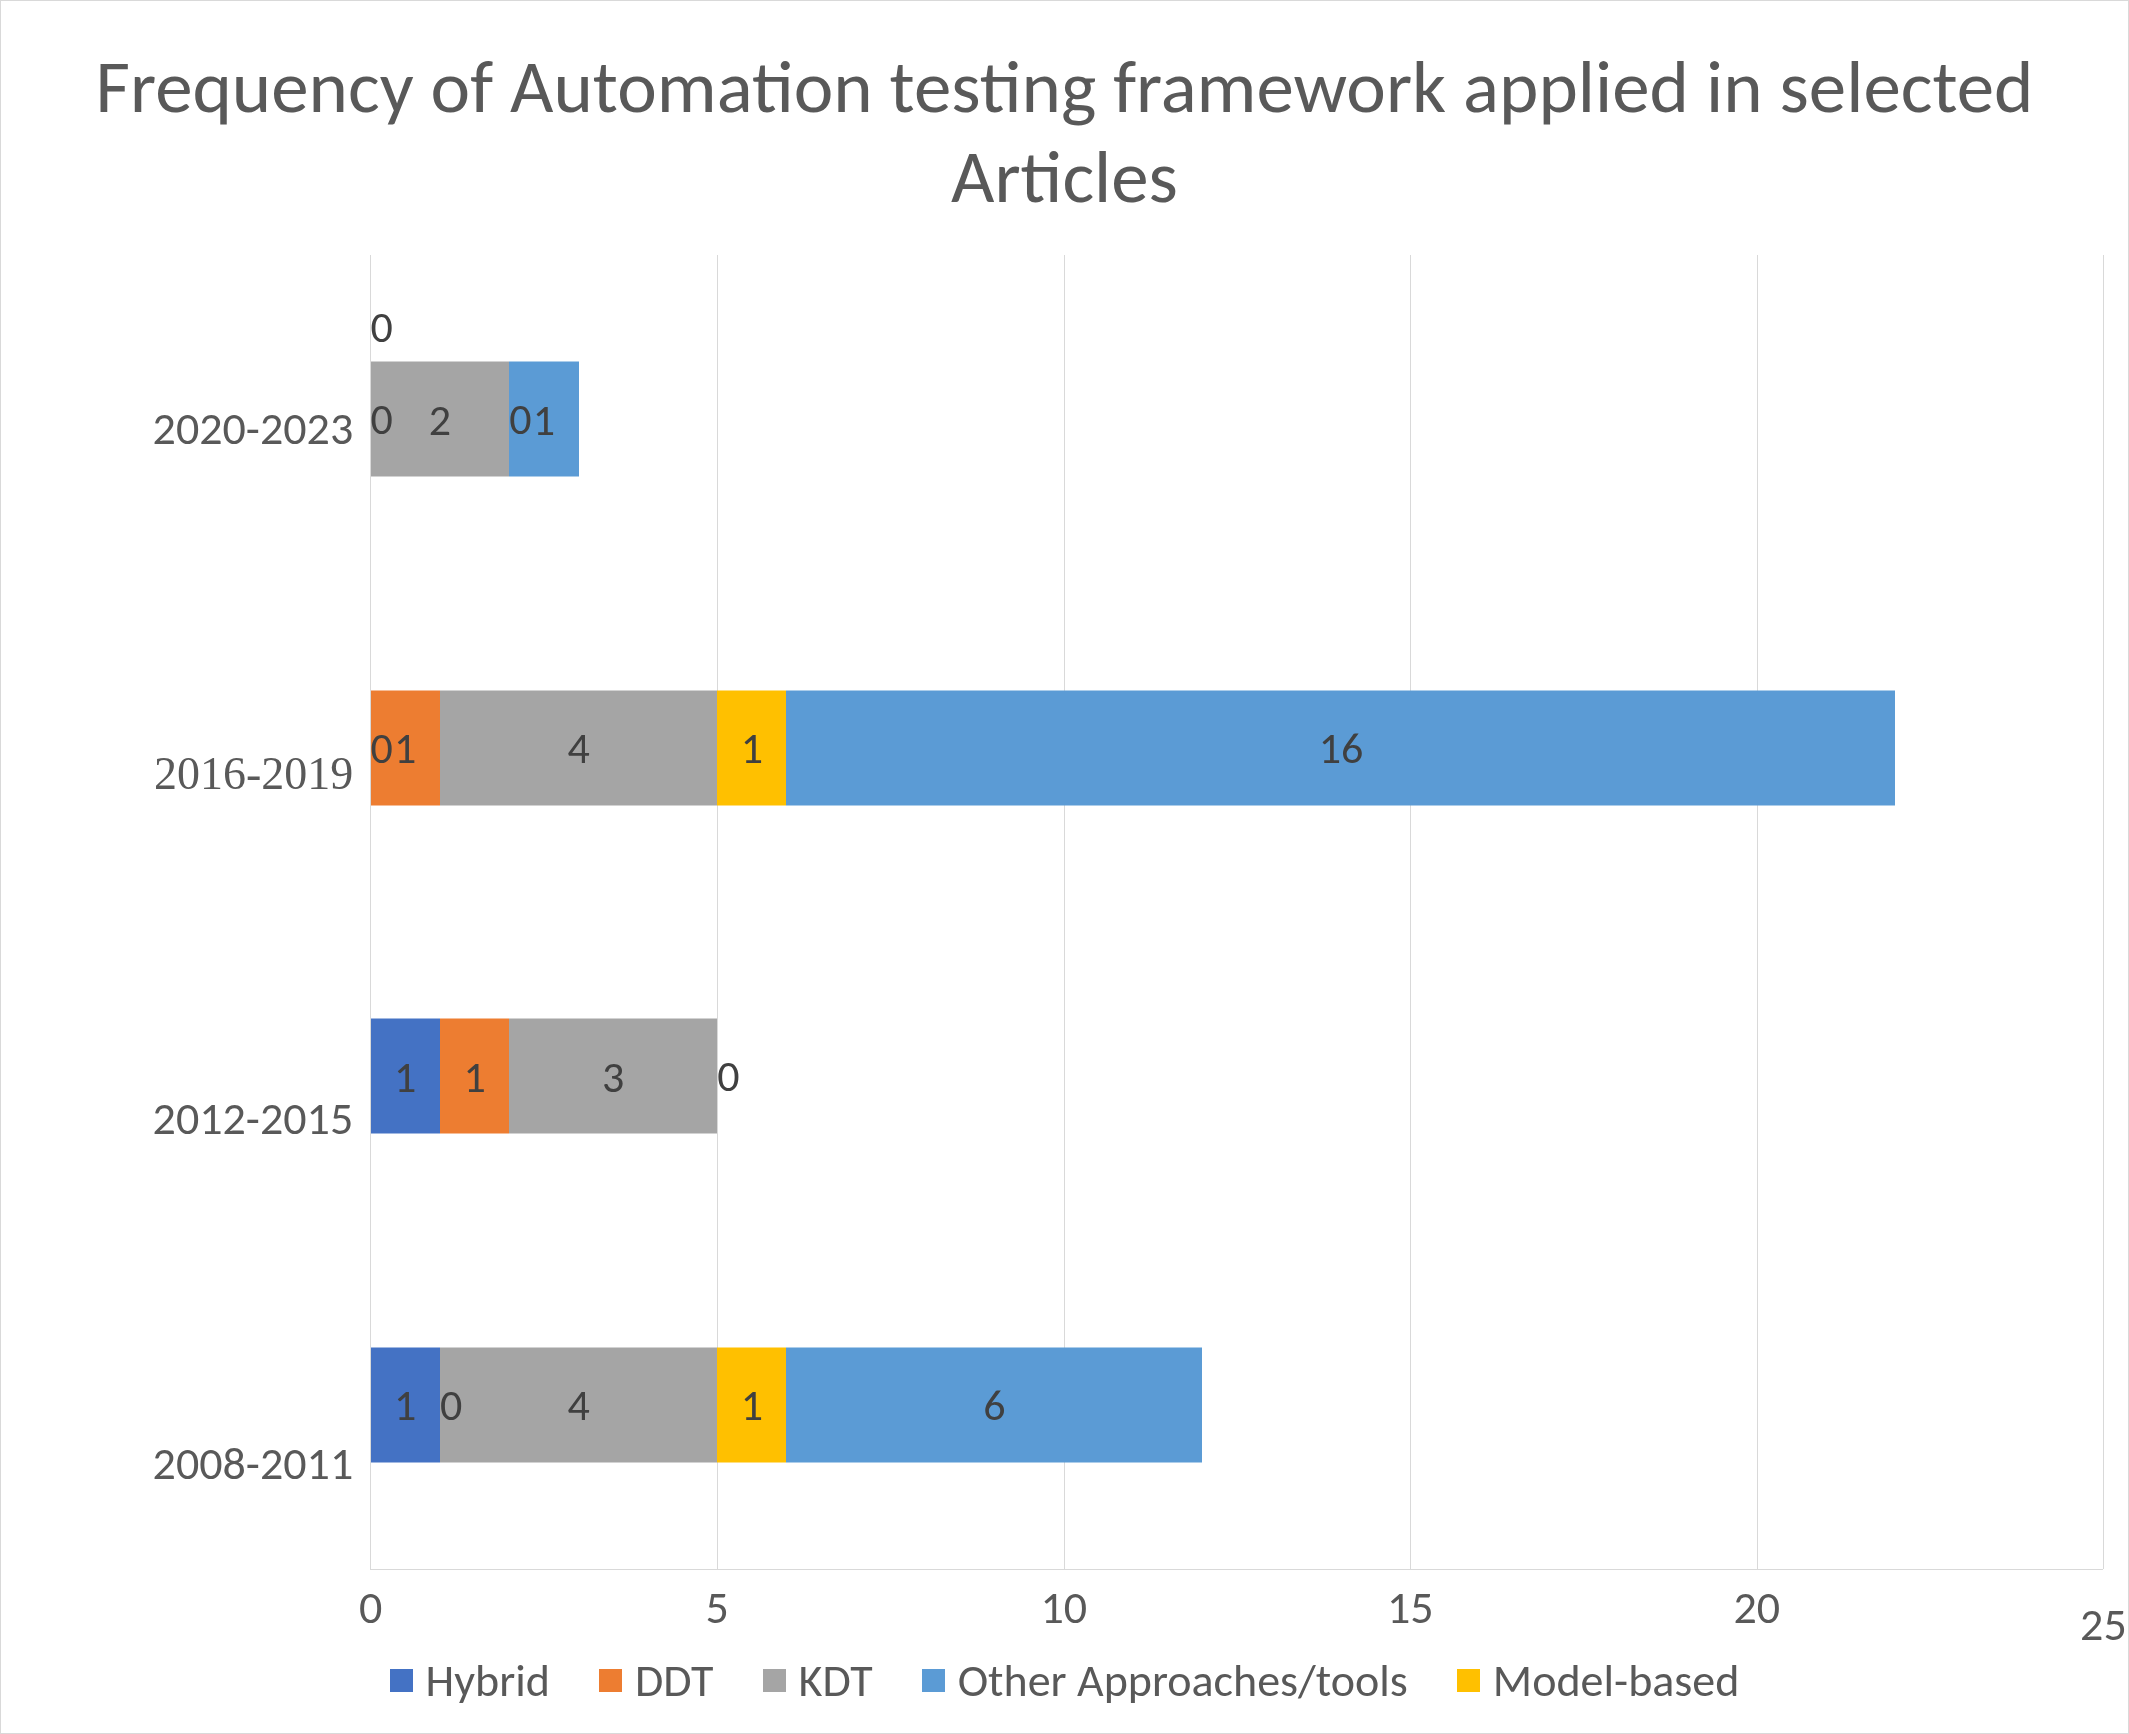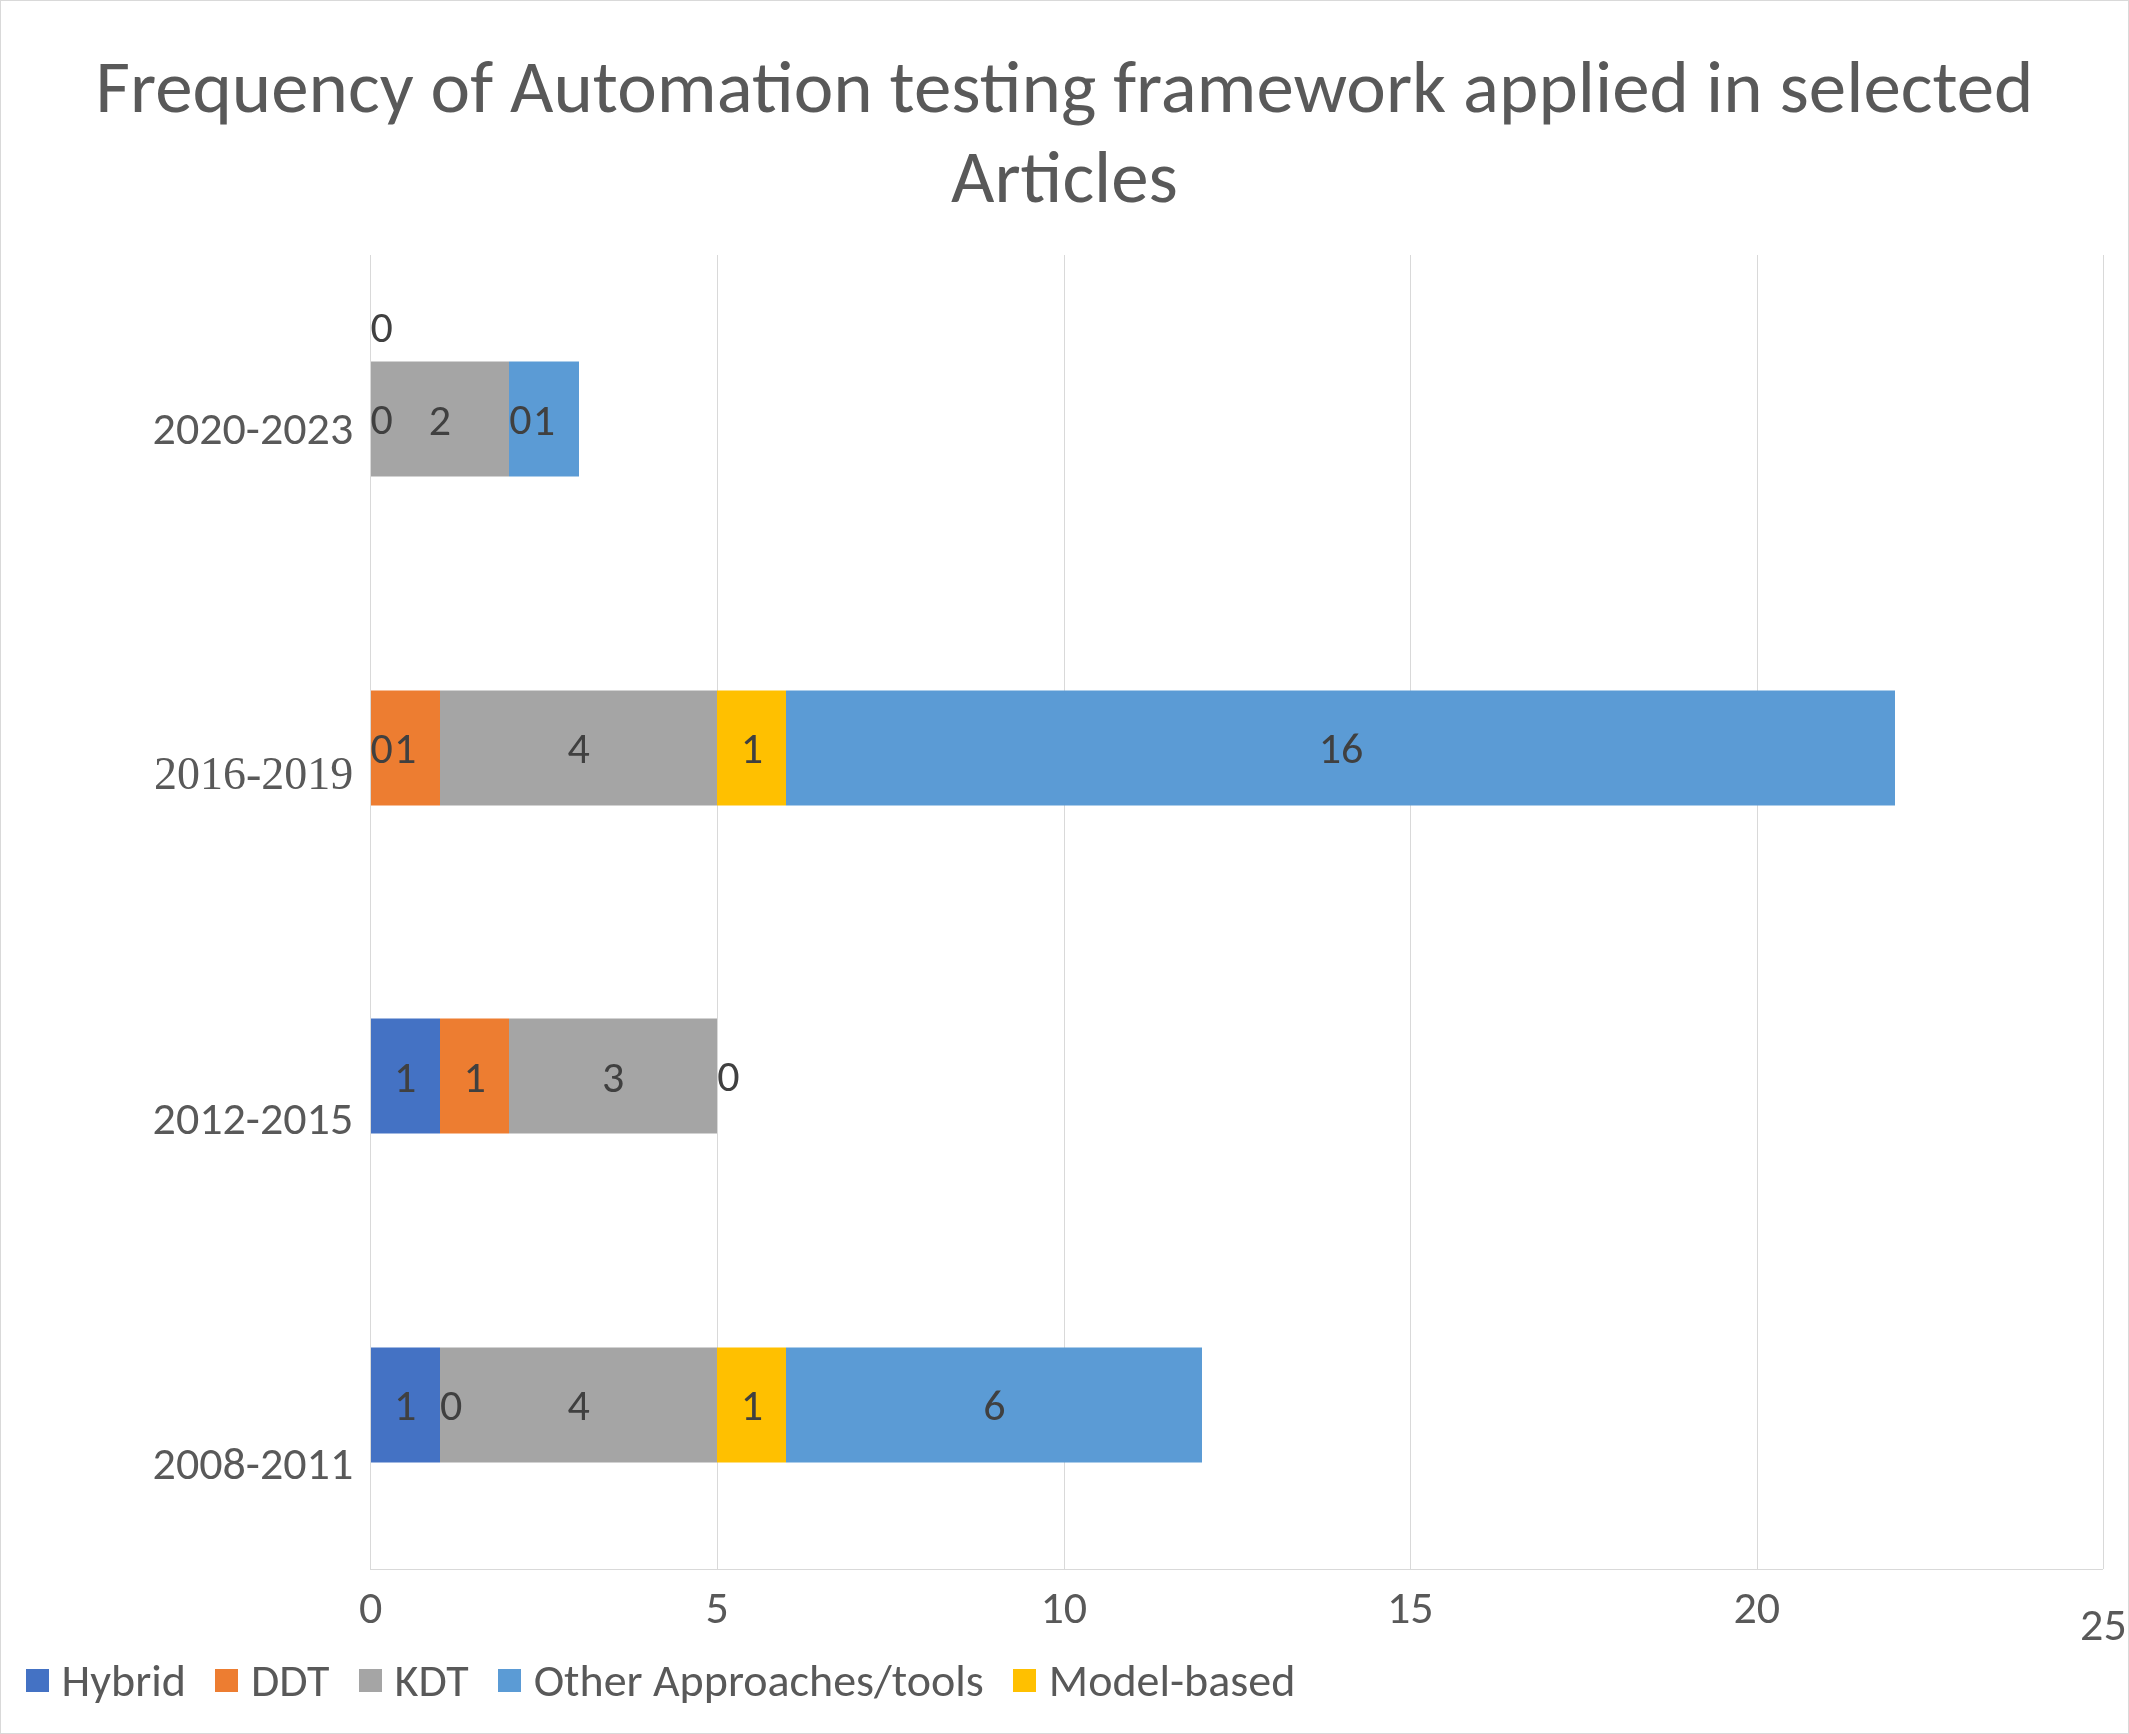--- a/index.html
+++ b/index.html
@@ -87,22 +87,22 @@
   height: 49px;
 }
 .xlabel {
   position: absolute;
   transform: translateX(-50%);
   font-size: 46px;
   color: #595959;
 }
 .legend {
   display: flex;
-  justify-content: flex-start;
-  gap: 29px;
+  justify-content: center;
+  gap: 49px;
   flex-wrap: wrap;
   padding: 16.4px 0 8.2px 0;
 }
 .legend-item {
   display: flex;
   align-items: center;
   gap: 13px;
   font-size: 46px;
   color: #595959;
 }

